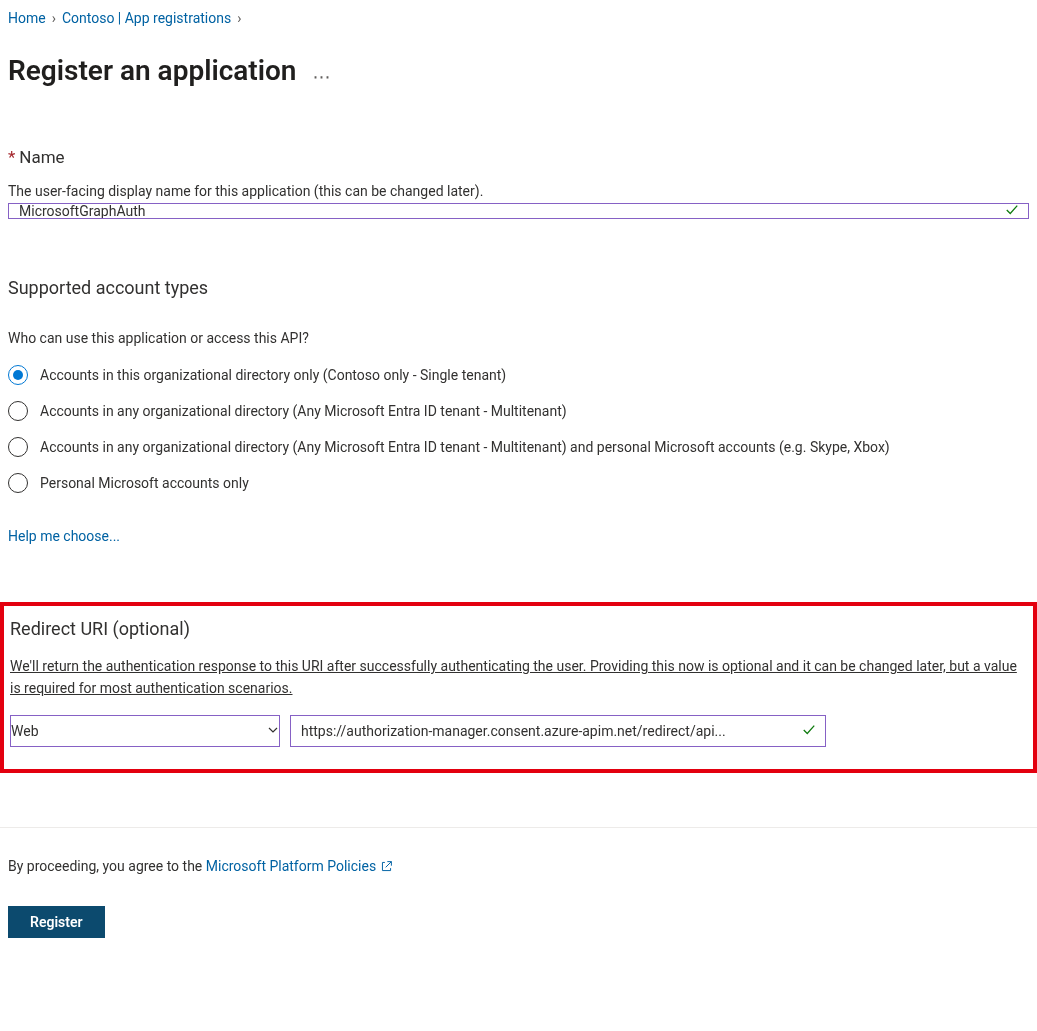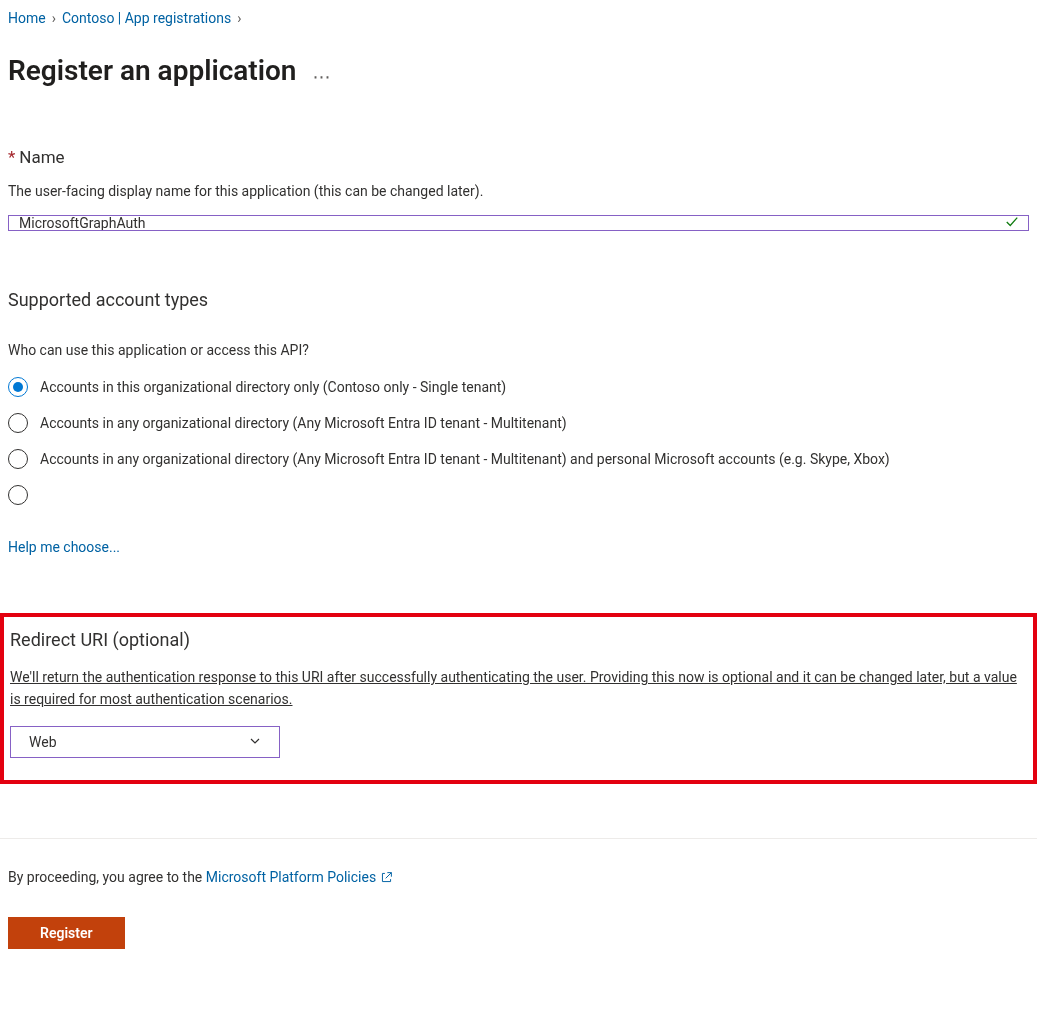--- a/index.html
+++ b/index.html
@@ -31,21 +31,21 @@
       align-items: flex-end;
       gap: 16px;
       margin-bottom: 60px;
     }
     .page-title { font-size: 28px; font-weight: 600; color: #201f1e; }
     .dots { color: #605e5c; font-size: 18px; letter-spacing: 1px; cursor: pointer; }
 
     
     .required-star { color: #a4262c; margin-right: 4px; }
     .field-label { font-size: 17px; color: #323130; margin-bottom: 16px; }
-    .field-desc { font-size: 14px; color: #323130; margin-bottom: 16px; }
+    .field-desc { font-size: 14px; color: #323130; margin-bottom: 4px; }
 
     
     .name-input-wrapper {
       position: relative;
       margin-bottom: 58px;
     }
     .name-input {
       width: 100%;
       padding: 6px 34px 6px 10px;
       font-size: 14px;
@@ -114,21 +114,21 @@
       align-items: stretch;
     }
     .platform-select {
       width: 270px;
       height: 32px;
       border: 1px solid #8661c5;
       background: #fff;
       display: flex;
       align-items: center;
       justify-content: space-between;
-      padding: 0 18px;
+      padding: 0 0;
       cursor: pointer;
       font-size: 14px;
       color: #323130;
     }
     .uri-input-wrapper {
       position: relative;
       flex: 0 0 536px;
     }
     .uri-input {
       width: 100%;
@@ -165,24 +165,24 @@
     }
     .agree-row .link { color: #0062a3; }
     .ext-icon {
       display: inline-block;
       vertical-align: -2px;
       margin-left: 4px;
       color: #0062a3;
     }
 
     .register-btn {
-      background: #c2410c;
+      background: #0c4a6e;
       color: #fff;
       border: none;
-      padding: 8px 32px;
+      padding: 8px 22px;
       font-size: 14px;
       font-family: inherit;
       cursor: pointer;
       font-weight: 600;
     }
 
     .chevron-down { width: 12px; height: 12px; }
   </style>
 </head>
 <body>
@@ -229,38 +229,47 @@
   <div class="radio-row">
     <span class="radio-circle"></span>
     <span class="radio-label">Accounts in any organizational directory (Any Microsoft Entra ID tenant - Multitenant)</span>
   </div>
   <div class="radio-row">
     <span class="radio-circle"></span>
     <span class="radio-label">Accounts in any organizational directory (Any Microsoft Entra ID tenant - Multitenant) and personal Microsoft accounts (e.g. Skype, Xbox)</span>
   </div>
   <div class="radio-row">
     <span class="radio-circle"></span>
+    <span class="radio-label">Personal Microsoft accounts only</span>
   </div>
 </div>
 
 <a class="help-link">Help me choose...</a>
 
 
 <div class="highlight-box">
   <h2 class="redirect-heading">Redirect URI (optional)</h2>
   <p class="redirect-desc">We'll return the authentication response to this URI after successfully authenticating the user. Providing this now is optional and it can be changed later, but a value is required for most authentication scenarios.</p>
   <div class="redirect-inputs">
     <div class="platform-select">
       <span>Web</span>
       <span>
         <svg class="chevron-down" viewBox="0 0 12 12" fill="none" stroke="#323130" stroke-width="1.2">
           <path d="M2 4 L6 8 L10 4"></path>
         </svg>
       </span>
     </div>
+    <div class="uri-input-wrapper">
+      <input class="uri-input" value="https://authorization-manager.consent.azure-apim.net/redirect/api..." style="">
+      <span class="uri-check">
+        <svg width="14" height="14" viewBox="0 0 16 16" fill="none" stroke="currentColor" stroke-width="1.5">
+          <path d="M2 8.5 L6 12.5 L14 3.5"></path>
+        </svg>
+      </span>
+    </div>
   </div>
 </div>
 
 <hr class="divider">
 
 <p class="agree-row">
   <span>By proceeding, you agree to the </span><a class="link"><span>Microsoft Platform Policies</span><span class="ext-icon"><svg width="13" height="13" viewBox="0 0 16 16" fill="none" stroke="currentColor" stroke-width="1.2">
           <path d="M6 3 H3 V13 H13 V10"></path>
           <path d="M9 2 H14 V7"></path>
           <path d="M14 2 L7 9"></path>

